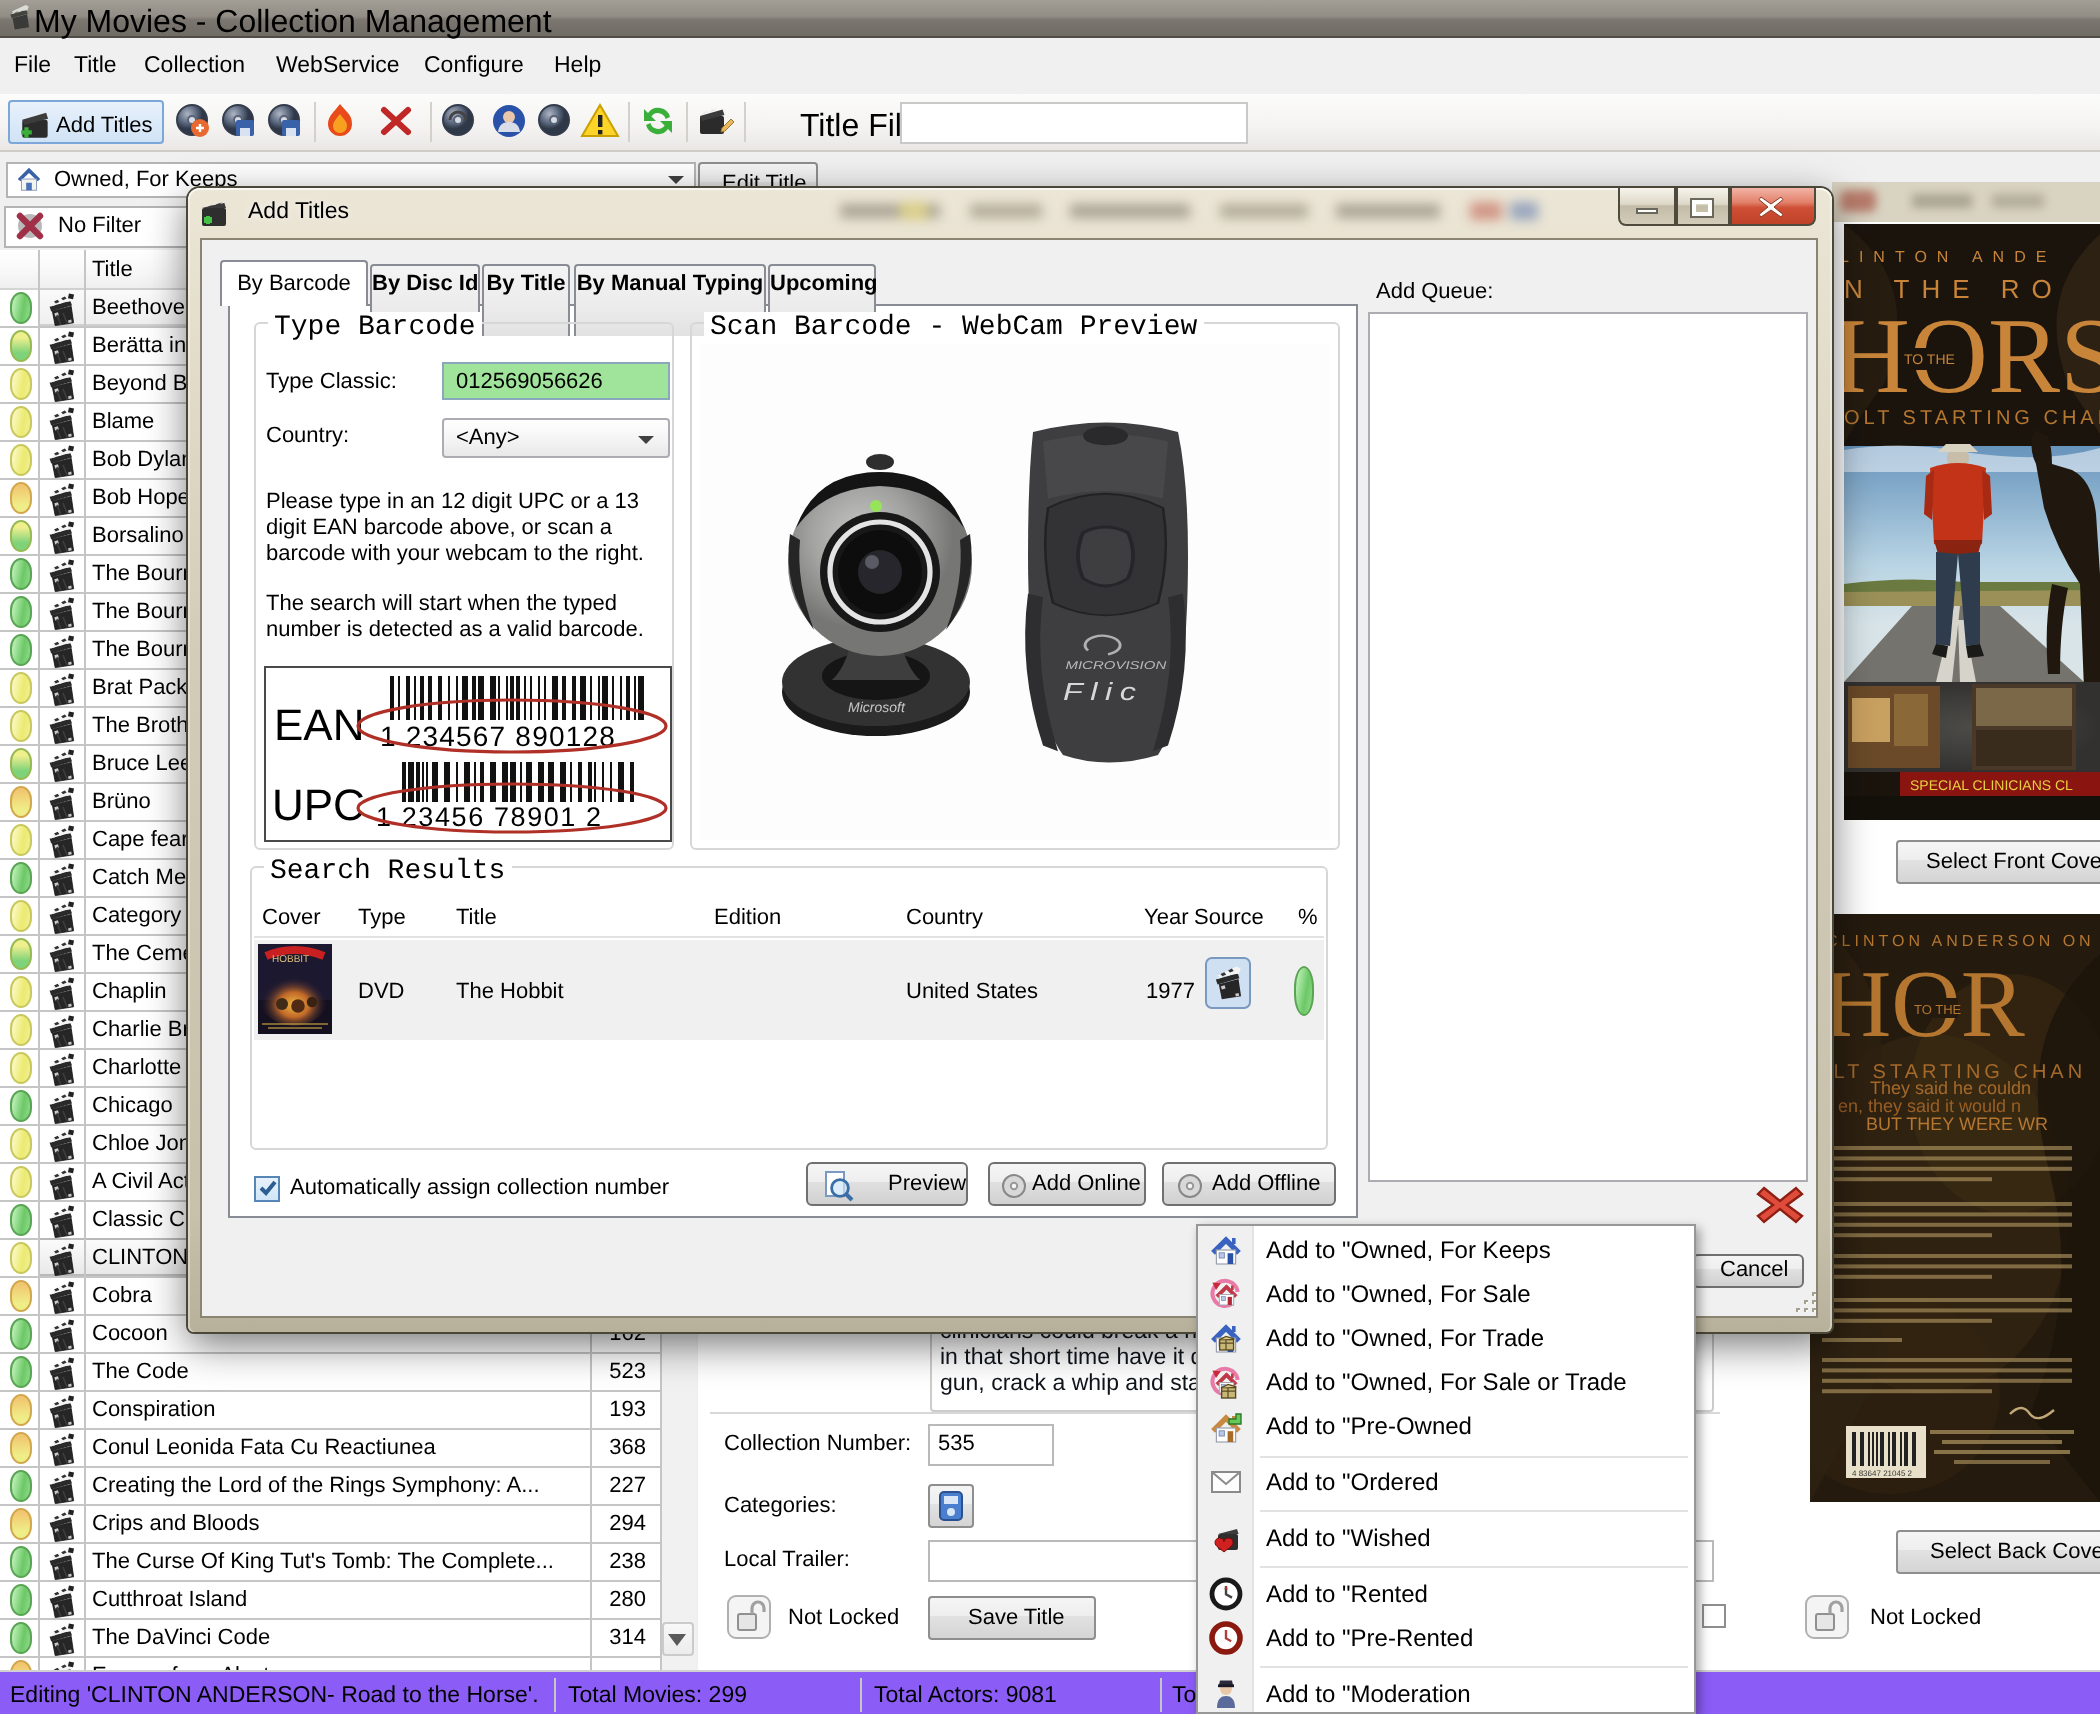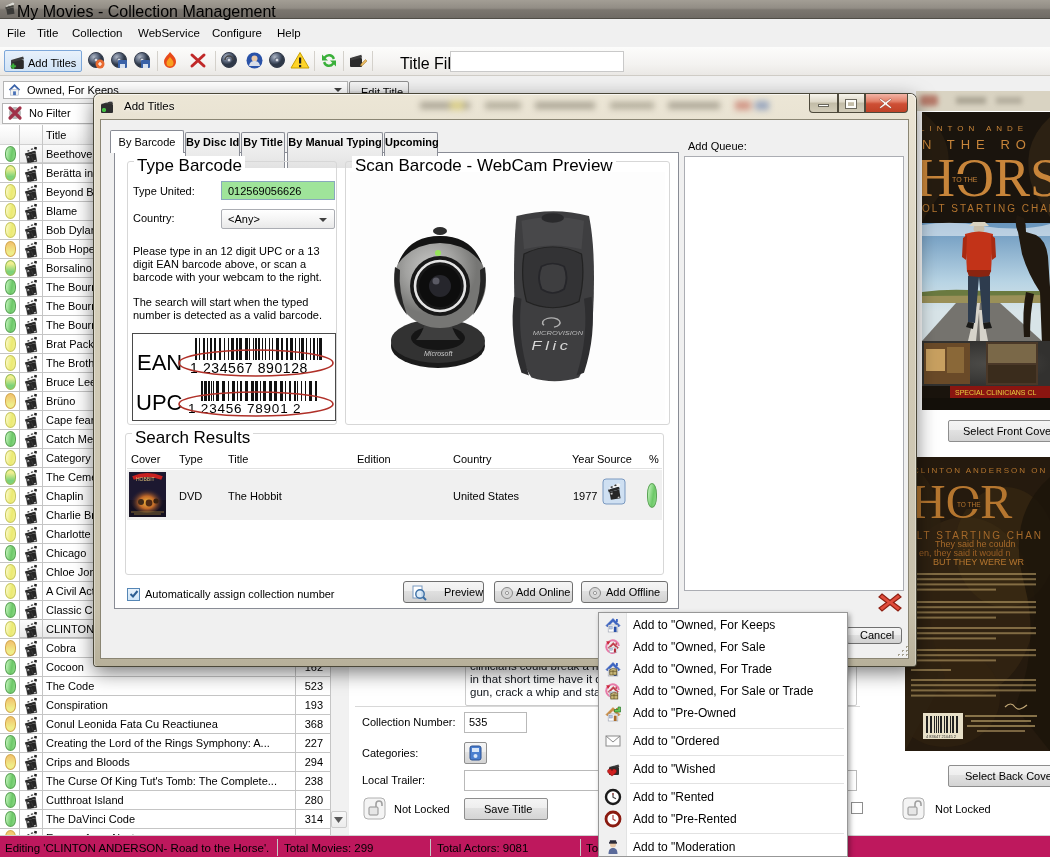--- a/index.html
+++ b/index.html
@@ -35,36 +35,36 @@
 .pill { position:absolute; left:5px; top:1px; width:11px; height:16px; border-radius:5.5px/7px; }
 .pill.g { background:linear-gradient(100deg,#b4ecae 15%,#6cc867 60%,#93dd8d); border:1px solid #5aa455; }
 .pill.y { background:linear-gradient(100deg,#f8f7bb 15%,#ebea70 60%,#f2f09a); border:1px solid #c9c85e; }
 .pill.o { background:linear-gradient(#f2c670 10%,#efed88 75%); border:1px solid #d2a84d; }
 .pill.yg { background:linear-gradient(#f0ef8e 20%,#7ed279 75%); border:1px solid #98ba53; }
 .clap { position:absolute; left:22px; top:1px; }
 #scrollbar { position:absolute; left:330px; top:0px; width:18px; height:710px; background:#f1f1f1; border-left:1px solid #c5c5c5; }
 #sbtn { position:absolute; left:331px; top:686px; width:16px; height:17px; background:linear-gradient(#f8f8f8,#ececec); border:1px solid #cbcbcb; border-radius:2px; }
 
 
-#statusbar { left:0; top:835px; width:1050px; height:22px; background:#be185d; border-top:1px solid #d0d0d0; }
+#statusbar { left:0; top:835px; width:1050px; height:22px; background:#8b5cf6; border-top:1px solid #d0d0d0; }
 #statusbar .st { position:absolute; top:6px; font-size:11.5px; white-space:nowrap; }
 .ssep { position:absolute; top:3px; width:1px; height:17px; background:#c6c6c6; }
 
 
 #dlgframe { left:94px; top:94px; width:822px; height:572px; border-radius:6px 6px 3px 3px;
   background:linear-gradient(#ece6d6,#d3ccb8 40%,#c7c0ab 90%,#b7b09a);
   box-shadow:0 0 0 1px #4a4738, 0 6px 20px rgba(0,0,0,.55), inset 0 1px 0 rgba(255,255,255,.65), inset 1px 0 0 rgba(255,255,255,.35), inset -1px 0 0 rgba(255,255,255,.35); }
 #dlgclient { position:absolute; left:100px; top:119px; width:809px; height:540px; background:#f0f0f0; border:1px solid #8a8573; }
 .capbtn { position:absolute; height:19px; border:1px solid #4e4a3c; border-top:none; }
 #tabactive { position:absolute; left:110px; top:130px; width:74px; height:23px; background:#fff; border:1px solid #898c95; border-bottom:none; border-radius:2px 2px 0 0; z-index:3; }
 .tab { position:absolute; top:132px; height:36px; background:linear-gradient(#f4f4f4,#ebebeb 60%,#e2e2e2); border:1px solid #898c95; border-bottom:none; border-radius:2px 2px 0 0; z-index:2;font-weight:bold; }
 .tab span, #tabactive span { position:absolute; left:0; right:0; text-align:center; font-size:11px; white-space:nowrap; }
 #tabpane { position:absolute; left:114px; top:152px; width:565px; height:457px; background:#fff; border:1px solid #898c95; z-index:1; }
 .grp { position:absolute; border:1px solid #d7d7d7; border-radius:3px; z-index:2; }
-.grp .glabel { position:absolute; left:6px; top:-6px; background:#fff; padding:0 3px; font-size:17px; white-space:nowrap; }
+.grp .glabel { position:absolute; left:6px; top:-6px; background:#fff; padding:0 3px; font-size:14px; white-space:nowrap;font-family:Liberation Mono, monospace; }
 .ddl { position:absolute; background:linear-gradient(#ffffff,#f4f4f4 55%,#e8e8e8); border:1px solid #abadb3; border-radius:2px; }
 .dbtn { position:absolute; background:linear-gradient(#f5f5f5,#eeeeee 45%,#e0e0e0 45%,#d1d1d1); border:1px solid #707070; border-radius:3px; z-index:2; }
 .dbtn > span { position:absolute; white-space:nowrap; font-size:11px; }
 
 
 #popup { left:598px; top:612px; width:250px; height:245px; background:#fff; border:1px solid #979797; box-shadow:2px 2px 5px rgba(0,0,0,.35); z-index:60; }
 #popup .gutter { position:absolute; left:0; top:0; width:28px; height:243px; background:#f0f0f0; border-right:1px solid #e2e3e3; }
 .mitem { position:absolute; left:34px; font-size:12px; white-space:nowrap; }
 .msep { position:absolute; left:31px; width:214px; height:1px; background:#e2e2e2; }
 .micon { position:absolute; left:5px; width:18px; height:18px; }
@@ -1005,21 +1005,21 @@
         <span style="top:3px;">By Manual Typing</span>
       </div>
 <div class="tab" style="left:384px;width:54px;">
         <span style="top:3px;">Upcoming</span>
       </div>
 <div class="abs" id="tabpane"></div>
 
 <div class="grp" style="left:127px;top:161px;width:210px;height:264px;">
         <span class="glabel">Type Barcode</span>
       </div>
-<span class="t11 abs" style="left:133px;top:185px;z-index:2;">Type United:</span>
+<span class="t11 abs" style="left:133px;top:185px;z-index:2;">Type Classic:</span>
 <div class="abs" style="left:221px;top:181px;width:114px;height:19px;background:#9fe49a;border:1px solid #8aa8bd;z-index:2;">
         <span class="t11" style="left:6px;top:3px;">012569056626</span>
       </div>
 <span class="t11 abs" style="left:133px;top:212px;z-index:2;">Country:</span>
 <div class="ddl" style="left:221px;top:209px;width:114px;height:20px;z-index:2;">
         <span class="t11" style="left:6px;top:3px;">&lt;Any&gt;</span>
         <div class="cbarrow" style="right:7px;top:8px;"></div>
       </div>
 <div class="abs" style="left:133px;top:245px;font-size:11px;line-height:13px;color:#000;z-index:2;white-space:nowrap;">Please type in an 12 digit UPC or a 13<br>digit EAN barcode above, or scan a<br>barcode with your webcam to the right.</div>
 <div class="abs" style="left:133px;top:296px;font-size:11px;line-height:13px;color:#000;z-index:2;white-space:nowrap;">The search will start when the typed<br>number is detected as a valid barcode.</div>

